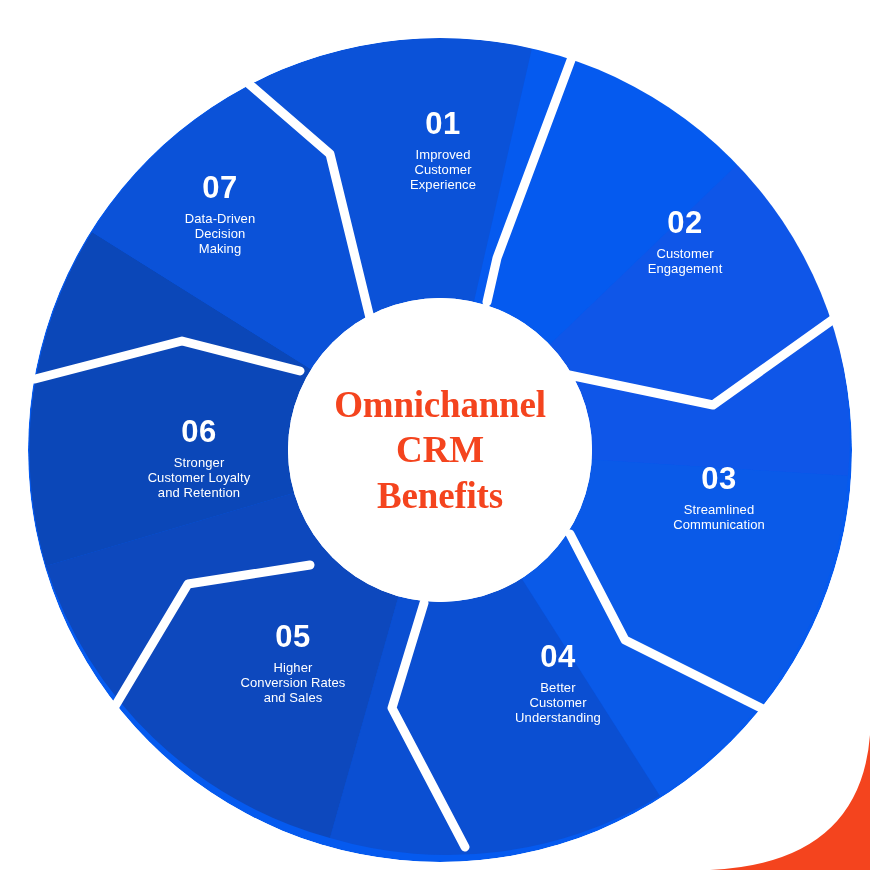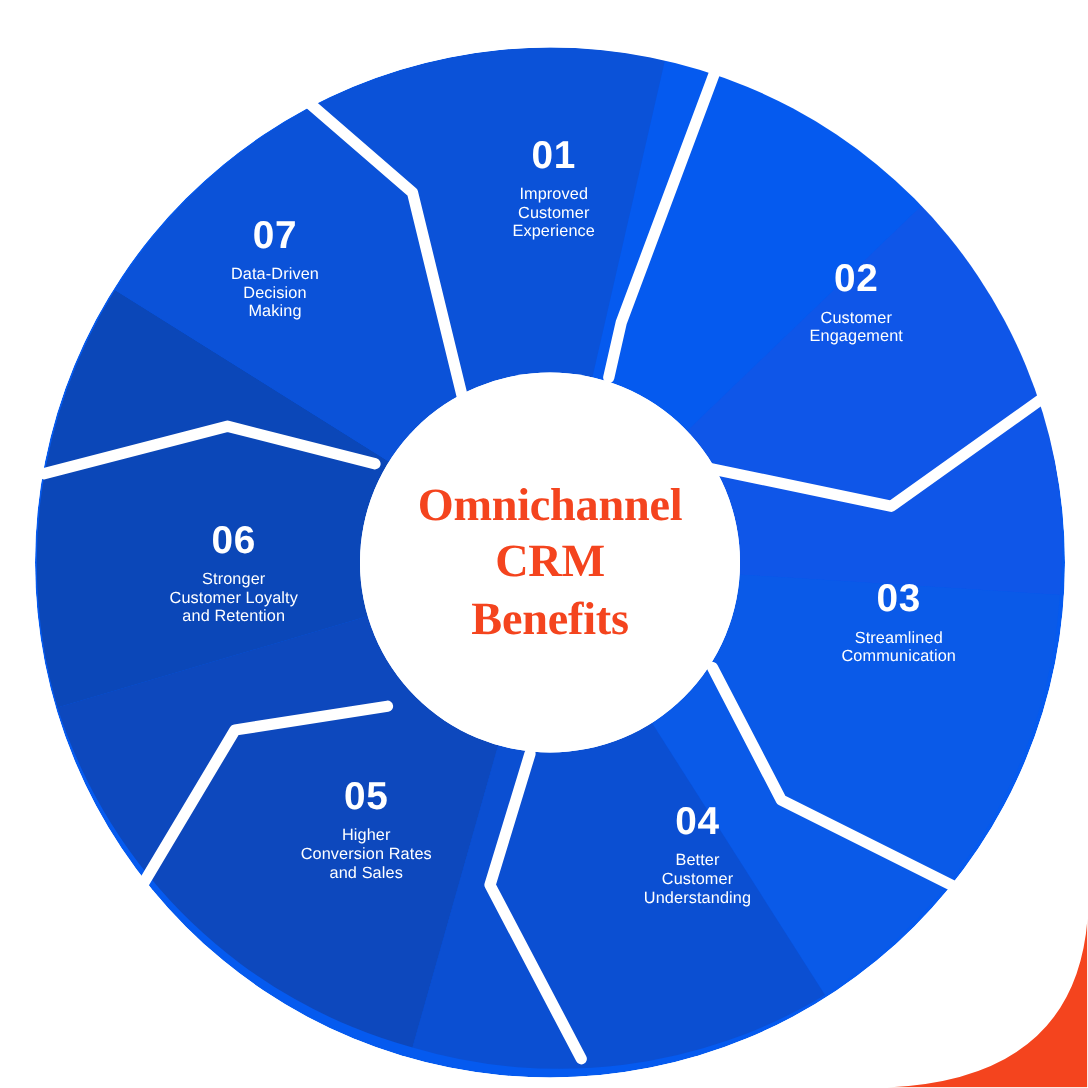--- a/index.html
+++ b/index.html
@@ -46,21 +46,21 @@
     display: block;
     font-size: 13px;
     font-weight: normal;
   }
   
   #label-01 { left: 337px; top: 86px;  width: 212px; margin-top: 20px; }
   #label-02 { left: 575px; top: 205px; width: 220px; }
   #label-03 { left: 612px; top: 461px; width: 214px; }
   #label-04 { left: 452px; top: 615px; width: 212px; margin-top: 24px; }
   #label-05 { left: 168px; top: 619px; width: 250px; }
-  #label-06 { left: 62px;  top: 414px; width: 250px; }
+  #label-06 { left: 74px;  top: 414px; width: 250px; }
   #label-07 { left: 112px; top: 170px; width: 216px; }
 
   
   #hub {
     position: absolute;
     left: 288px;
     top: 298px;
     width: 304px;
     height: 304px;
     border-radius: 50%;

